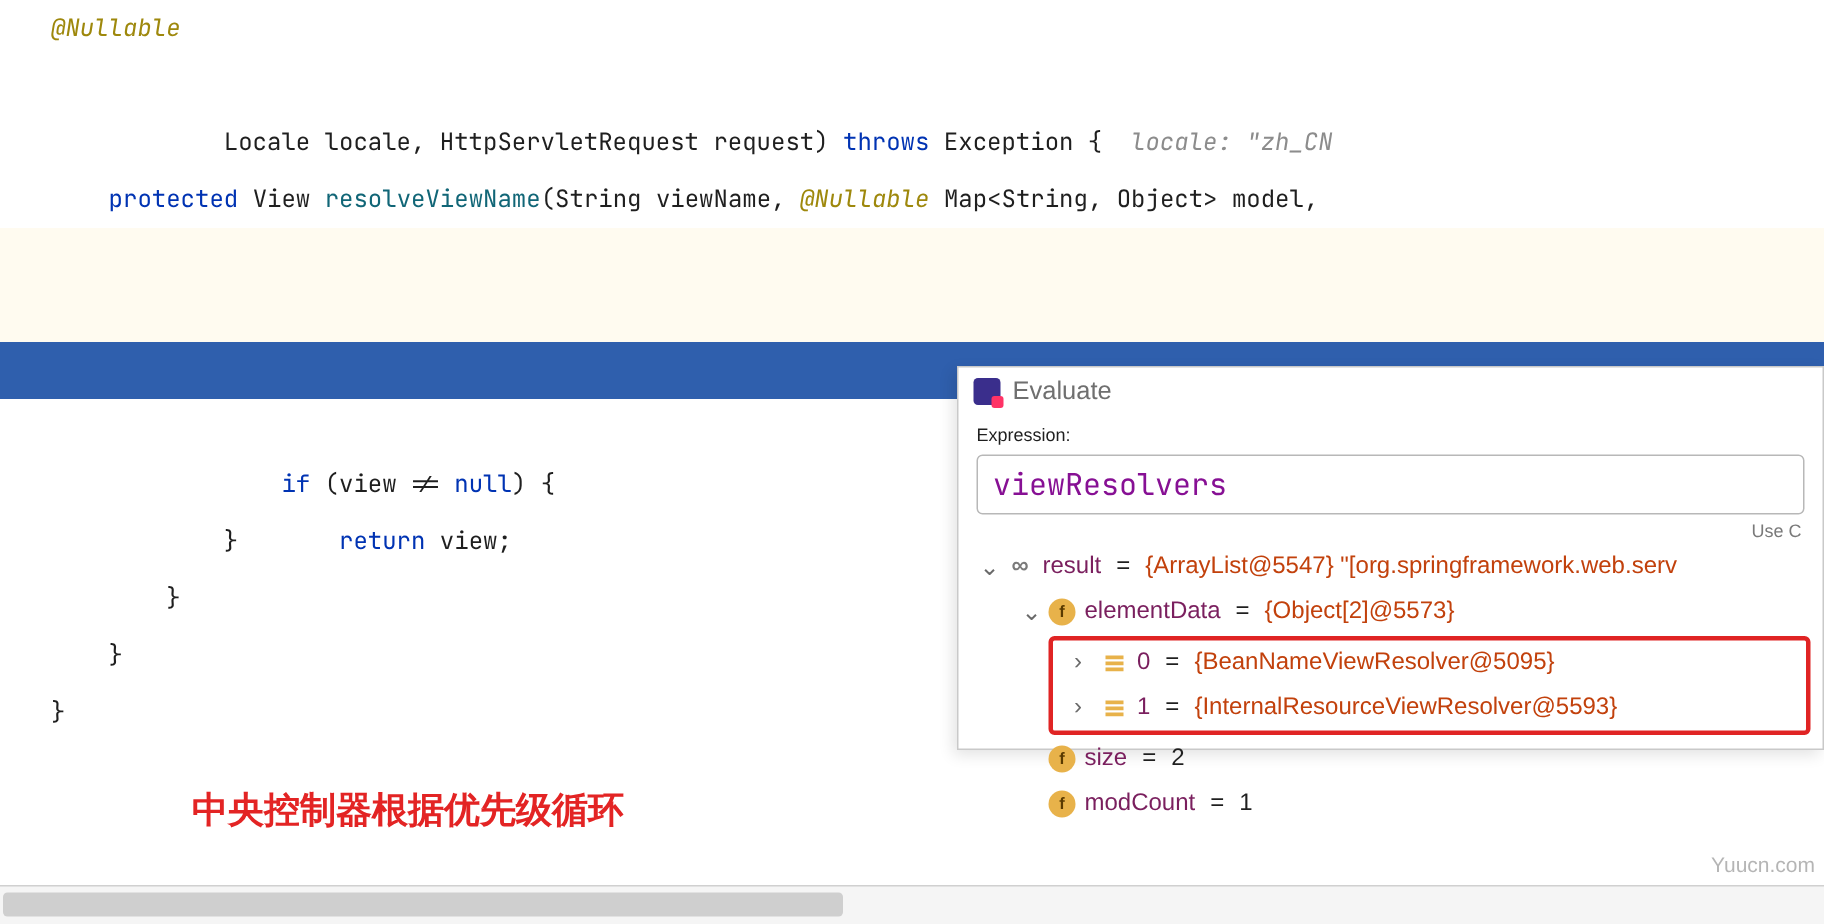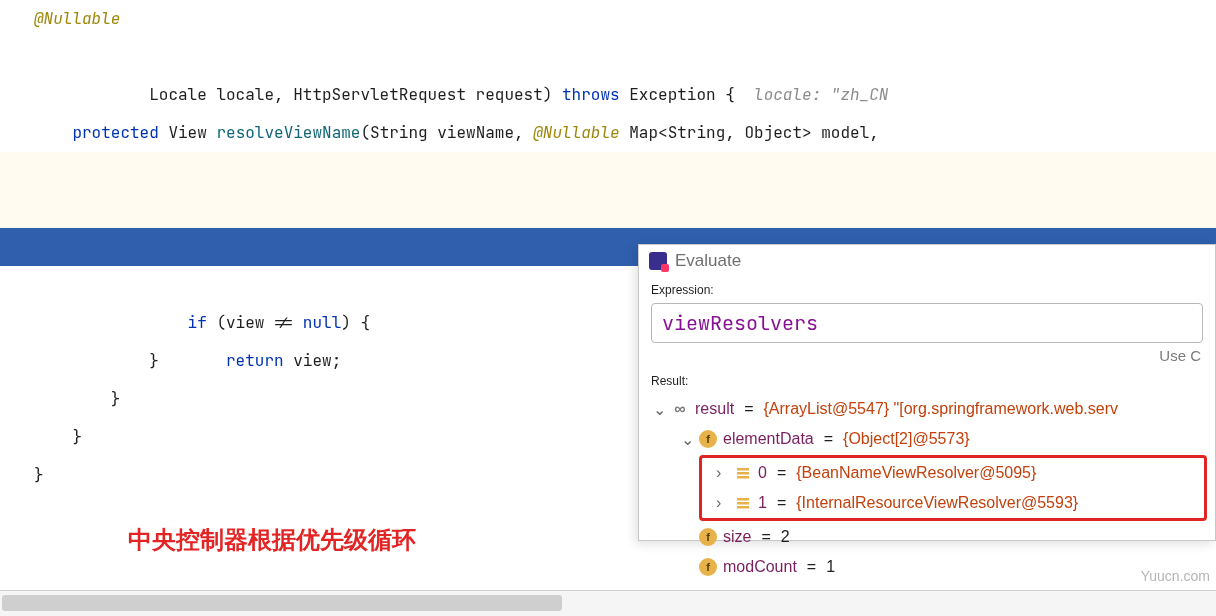--- a/index.html
+++ b/index.html
@@ -16,27 +16,27 @@
   .line.if-bg .fld { background: #efe4ff; }
   .line.for-bg { background: #fffbf0; position: relative; }
   .line.for-bg .fld { background: #a6d2ff; }
   .line.exec-bg { background: #2f5fad; color: #fff; position: relative; }
   .line.exec-bg::before { content:""; position:absolute; left:0; top:0; height:100%; width:12px; background:#2f5fad; }
   .line.exec-bg .pad { color: #fff; }
   .scrollbar-track { position: absolute; left: 0; bottom: 0; width: 1216px; height: 26px; background: #f5f5f5; border-top: 1px solid #d0d0d0; }
   .scrollbar-thumb { position: absolute; left: 2px; top: 4px; height: 16px; width: 560px; background: #cfcfcf; border-radius: 3px; }
   .chinese-overlay { position: absolute; left: 128px; top: 524px; font-family: "Microsoft YaHei", sans-serif; color: #e32424; font-weight: 700; font-size: 24px; }
   
-  .popup { position: absolute; left: 638px; top: 244px; width: 578px; height: 297px; background: #fff; border: 1px solid #c9c9c9; box-shadow: -3px 3px 10px rgba(0,0,0,0.12); }
+  .popup { position: absolute; left: 638px; top: 244px; width: 578px; height: 256px; background: #fff; border: 1px solid #c9c9c9; box-shadow: -3px 3px 10px rgba(0,0,0,0.12); }
   .popup-title { display: flex; align-items: center; gap: 8px; padding: 6px 10px 2px 10px; color: #6f6f6f; font-family: "Segoe UI", sans-serif; font-size: 17px; }
   .popup-title .ij-icon { width: 18px; height: 18px; background: #3a2e8c; border-radius: 3px; position: relative; }
   .popup-title .ij-icon::after { content:""; position:absolute; right:-2px; bottom:-2px; width:8px; height:8px; background:#ff3366; border-radius:2px; }
   .popup label.section { display:block; padding: 10px 12px 4px 12px; color: #1f1f1f; font-family: "Segoe UI", sans-serif; font-size: 12px; }
   .expr-input { margin: 2px 12px 0 12px; border: 1px solid #b8b8b8; border-radius: 4px; padding: 6px 10px; font-family: "JetBrains Mono", monospace; font-size: 20px; color: #871094; width: 552px; background:#fff; }
-  .use-hint { text-align: right; padding: 4px 14px 0 0; color: #7a7a7a; font-family: "Segoe UI", sans-serif; font-size: 15px; }
+  .use-hint { text-align: right; padding: 4px 14px 0 0; color: #7a7a7a; font-family: "Segoe UI", sans-serif; font-size: 12px; }
   .result-tree { padding: 2px 0 0 12px; font-family: "Segoe UI", sans-serif; font-size: 16px; color: #1f1f1f; }
   .tree-row { display: flex; align-items: center; height: 30px; gap: 6px; white-space: nowrap; overflow: hidden; }
   .tree-row.d1 { padding-left: 2px; }
   .tree-row.d2 { padding-left: 30px; }
   .tree-row.d3 { padding-left: 58px; }
   .chev { width: 12px; color: #6a6a6a; }
   .ico { width: 18px; height: 18px; border-radius: 50%; display: inline-flex; align-items: center; justify-content: center; font-size: 11px; font-weight: 700; color: #fff; flex: none; }
   .ico.glasses { background: none; color: #7a7a7a; font-size: 16px; }
   .ico.fld-i { background: #e8b24a; color: #5a3a00; }
   .ico.arr-i { background: none; }
@@ -89,21 +89,20 @@
 </div>
 
 <div class="popup">
   <div class="popup-title">
     <span class="ij-icon"></span>
     <span>Evaluate</span>
   </div>
   <label class="section">Expression:</label>
   <div class="expr-input">viewResolvers</div>
   <div class="use-hint">Use C</div>
-  <label class="section">Result:</label>
   <div class="result-tree">
     <div class="tree-row d1">
       <span class="chev">⌄</span>
       <span class="ico glasses">∞</span>
       <span class="k-name">result</span>
       <span class="eq">=</span>
       <span class="g-type">{ArrayList@5547} "[org.springframework.web.serv</span>
     </div>
     <div class="tree-row d2">
       <span class="chev">⌄</span>

